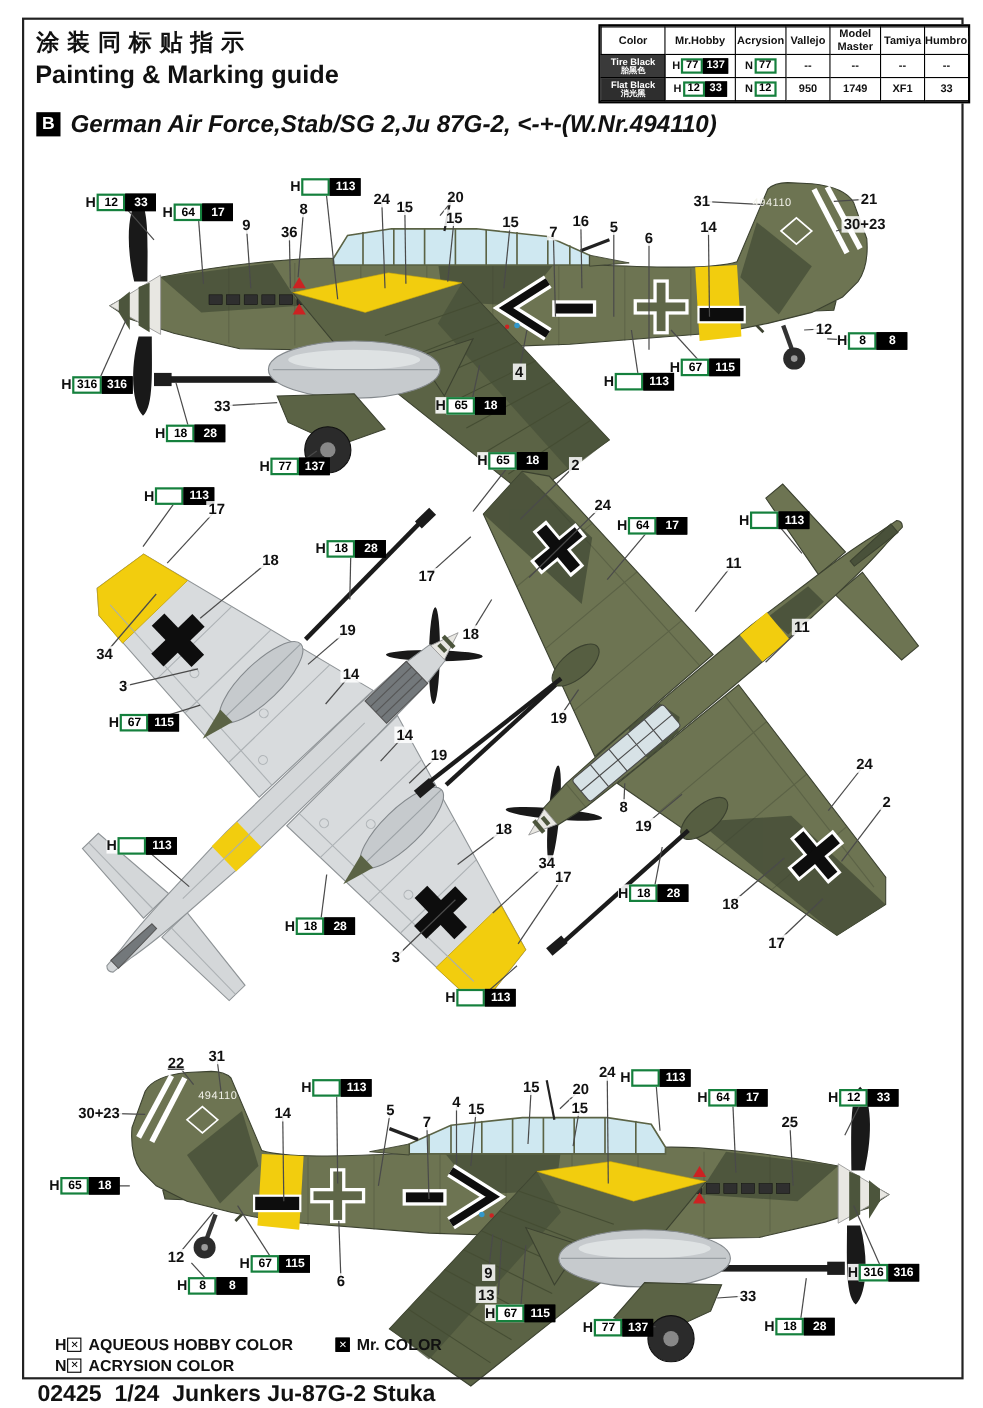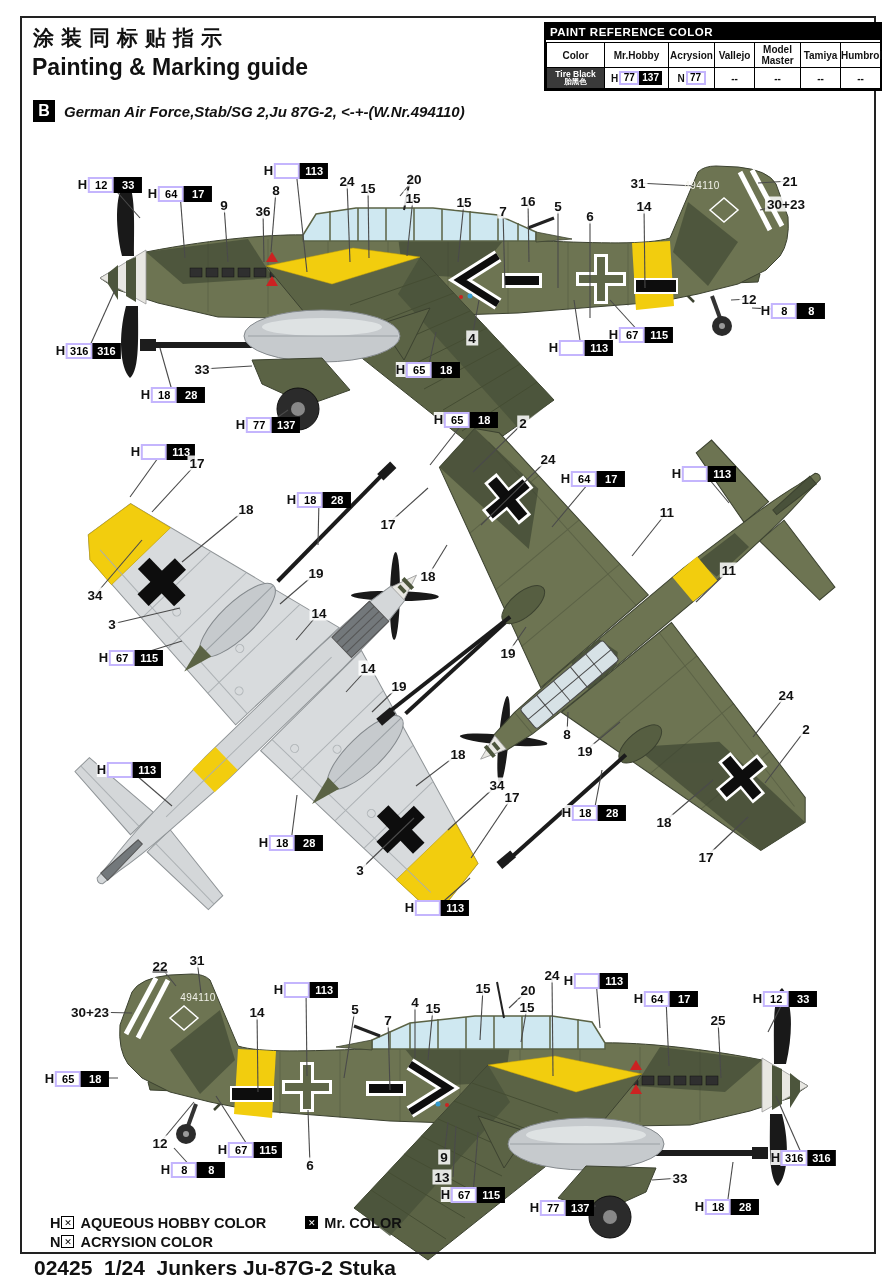--- a/index.html
+++ b/index.html
@@ -6,33 +6,33 @@
   body{width:894px;height:1280px;position:relative;overflow:hidden;
        font-family:"Liberation Sans","DejaVu Sans",sans-serif;color:#111;}
   #frame{position:absolute;left:20px;top:16px;width:852px;height:1234px;border:2px solid #222;}
   #art{position:absolute;left:0;top:0;width:894px;height:1280px;}
   
   #title-cn{position:absolute;left:33px;top:24px;font-size:21px;font-weight:bold;letter-spacing:7px;}
   #title-en{position:absolute;left:32px;top:54px;font-size:23px;font-weight:bold;}
   #scheme{position:absolute;left:33px;top:100px;display:flex;align-items:center;}
   #scheme .b{background:#000;color:#fff;width:22px;height:22px;font-size:16px;font-weight:bold;
              display:flex;align-items:center;justify-content:center;margin-right:9px;}
-  #scheme .t{font-size:15px;font-weight:bold;font-style:italic;white-space:pre;}
+  #scheme .t{font-size:22px;font-weight:bold;font-style:italic;white-space:pre;}
   
   #ptable{position:absolute;left:544px;top:22px;width:334px;border:2px solid #000;background:#fff;}
   #ptable .titlebar{background:#000;color:#fff;font-size:11.5px;font-weight:bold;padding:2px 4px;letter-spacing:.5px;border-bottom:2px solid #fff;}
   #ptable table{border-collapse:collapse;width:100%;table-layout:fixed;}
   #ptable th,#ptable td{border:1px solid #000;font-size:10px;font-weight:bold;text-align:center;padding:1px 0;height:18px;}
   #ptable th{font-weight:bold;background:#fff;}
   #ptable .cname{font-size:8.5px;line-height:8.5px;}
   #ptable .cname .cn{font-size:7.5px;}
   
   .chipbits{display:inline-flex;align-items:center;vertical-align:middle;}
   .chipbits .p{font-weight:bold;padding-right:1px;}
-  .chipbits .w{border:2px solid #c4b5fd;background:#fff;color:#000;box-sizing:border-box;text-align:center;font-weight:bold;}
+  .chipbits .w{border:2px solid #15803d;background:#fff;color:#000;box-sizing:border-box;text-align:center;font-weight:bold;}
   .chipbits .bb{background:#000;border:2px solid #000;color:#fff;box-sizing:border-box;text-align:center;font-weight:bold;}
   .sm .p{font-size:10px;} .sm .w,.sm .bb{min-width:20px;height:14px;line-height:10px;font-size:10px;padding:0 1px;}
   .chip{position:absolute;transform:translate(-50%,-50%);z-index:4;white-space:nowrap;}
   .chip .p{font-size:13px;background:rgba(255,255,255,.9);}
   .chip .w{min-width:26px;height:16px;line-height:12px;font-size:11px;padding:0 2px;}
   .chip .bb{min-width:28px;height:16px;line-height:12px;font-size:11px;padding:0 2px;}
   .num{position:absolute;transform:translate(-50%,-50%);z-index:4;font-size:13.5px;font-weight:bold;
        background:rgba(255,255,255,.85);padding:0 2px;white-space:nowrap;}
   .wnr{position:absolute;transform:translate(-50%,-50%);z-index:3;color:#f2f2ea;font-size:10px;font-weight:normal;letter-spacing:.5px;}
   
@@ -390,21 +390,20 @@
 <div id="frame"></div>
 
 <div id="title-cn">涂装同标贴指示</div>
 <div id="title-en">Painting &amp; Marking guide</div>
 <div id="scheme">
   <span class="b">B</span>
   <span class="t">German Air Force,Stab/SG 2,Ju 87G-2, &lt;-+-(W.Nr.494110)</span>
 </div>
 
 <div id="ptable">
-  <div class="titlebar">PAINT  REFERENCE COLOR</div>
   <table>
     <colgroup>
         <col style="width:58px">
         <col style="width:64px">
         <col style="width:46px">
         <col style="width:40px">
         <col style="width:46px">
         <col style="width:40px">
         <col style="width:40px">
       </colgroup>
@@ -432,20 +431,39 @@
             </span></td>
           <td><span class="chipbits sm">
               <span class="p">N</span>
               <span class="w">77</span>
             </span></td>
           <td>--</td>
           <td>--</td>
           <td>--</td>
           <td>--</td>
         </tr>
+        <tr>
+          <td class="cname" style="background: rgb(46, 46, 46); color: rgb(255, 255, 255);">
+            <div>Flat Black</div>
+            <div class="cn">消光黑</div>
+          </td>
+          <td><span class="chipbits sm">
+              <span class="p">H</span>
+              <span class="w">12</span>
+              <span class="bb">33</span>
+            </span></td>
+          <td><span class="chipbits sm">
+              <span class="p">N</span>
+              <span class="w">12</span>
+            </span></td>
+          <td>950</td>
+          <td>1749</td>
+          <td>XF1</td>
+          <td>33</td>
+        </tr>
       </tbody>
   </table>
 </div>
 
 <div id="callout-layer">
     <div class="chip" style="left: 110px; top: 184px;"><span class="chipbits">
         <span class="p">H</span>
         <span class="w">12</span>
         <span class="bb">33</span>
       </span></div>

